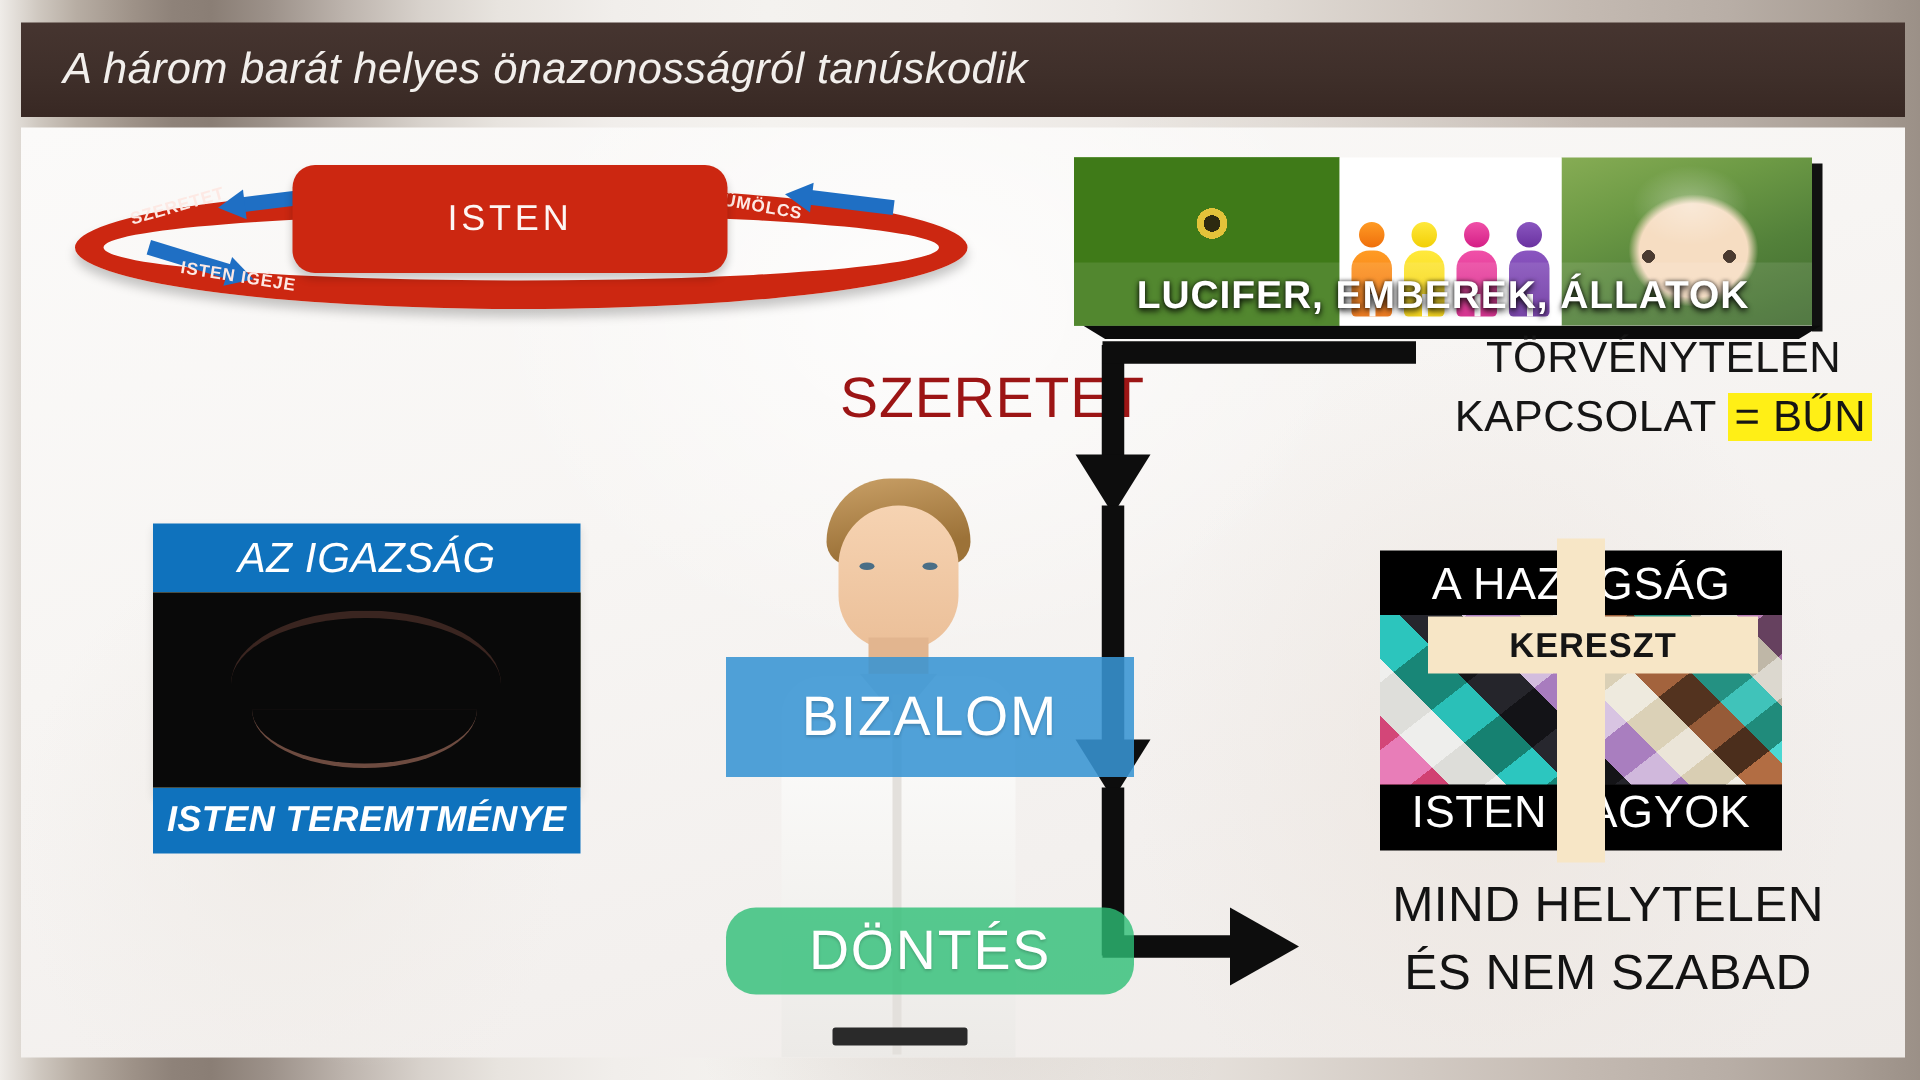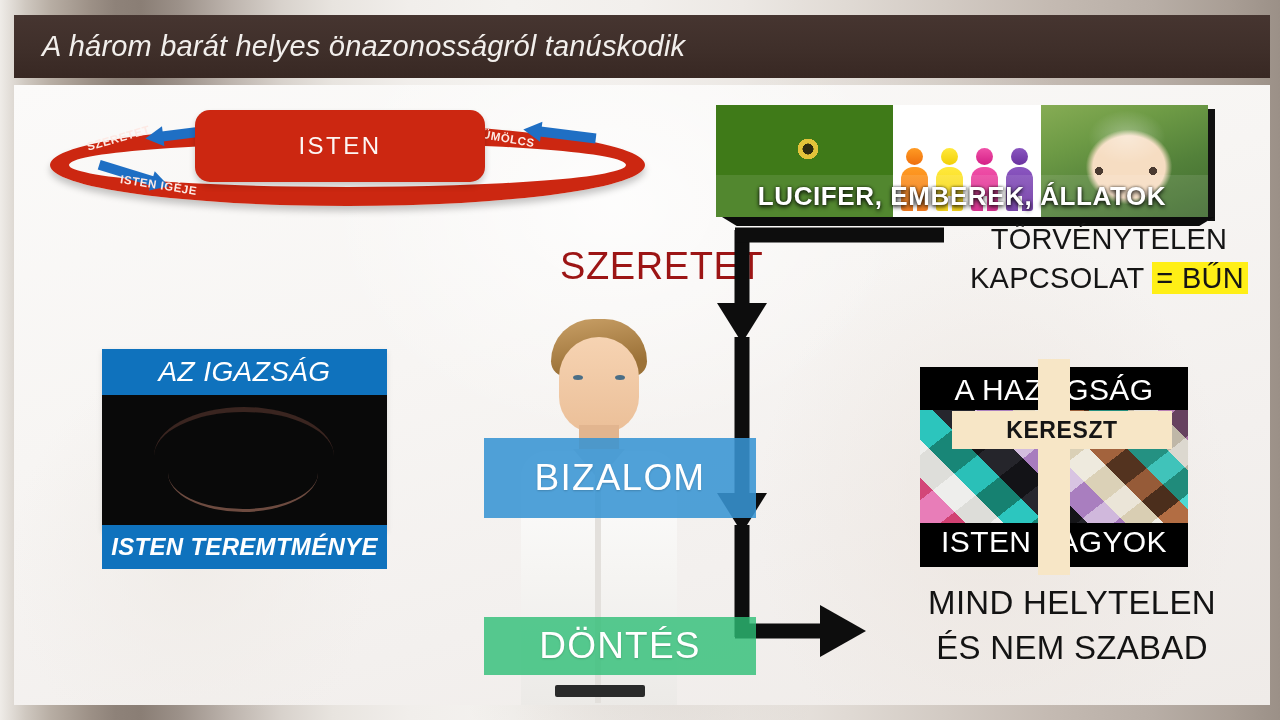--- a/index.html
+++ b/index.html
@@ -173,21 +173,21 @@
     background:#dfdcd8; clip-path:polygon(0 0,100% 0,58% 100%,42% 100%); }
   .ph-placket { position:absolute; left:110px; top:160px; width:6px; height:240px; background:#e3e0dc; }
   .ph-belt { position:absolute; left:70px; top:382px; width:90px; height:12px; background:#2a2a2a; border-radius:2px; }
 
   .band {
     position:absolute; left:470px; width:272px; display:flex;
     align-items:center; justify-content:center;
   }
   .band span { color:#fff; font-size:37px; letter-spacing:1.2px; text-shadow:0 1px 2px rgba(0,0,0,.18); }
   .band-trust { top:353px; height:80px; background:rgba(56,148,211,.88); }
-  .band-dec  { top:532px; height:58px; background:rgba(45,190,118,.80); }
+  .band-dec  { top:520px; height:58px; background:rgba(45,190,118,.80);border-radius:20px; }
 
   .szeretet-lbl {
     position:absolute; left:546px; top:160px; font-size:38px;
     color:#9c1515; letter-spacing:.6px;
   }
 
   
   .flow { position:absolute; left:0; top:0; width:1256px; height:620px; pointer-events:none; }
 
   

